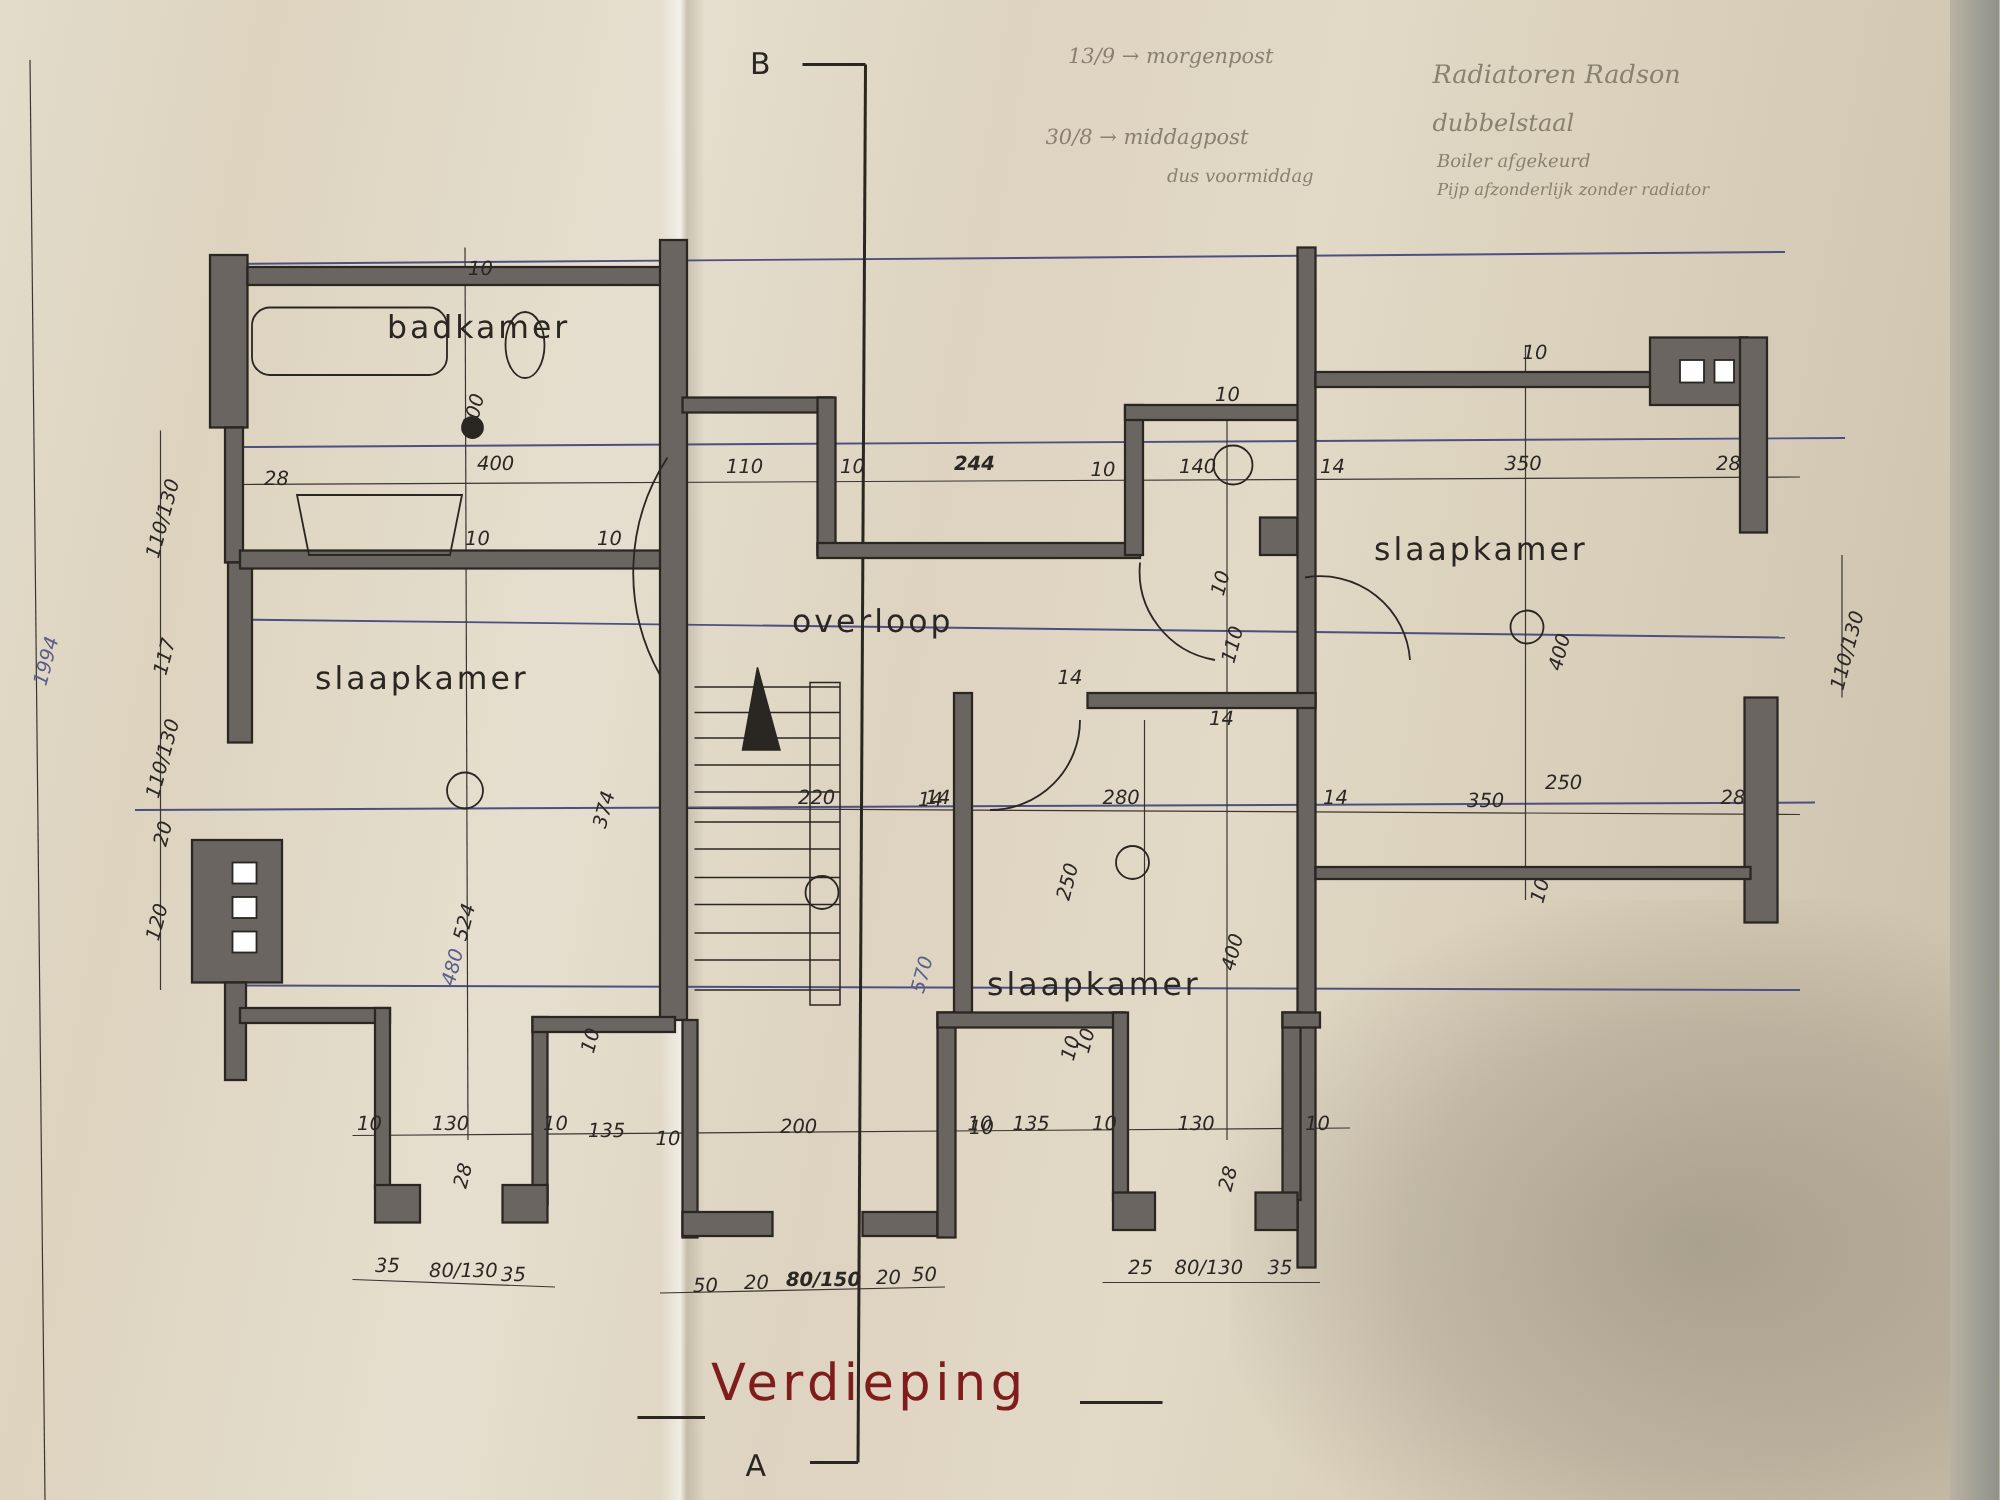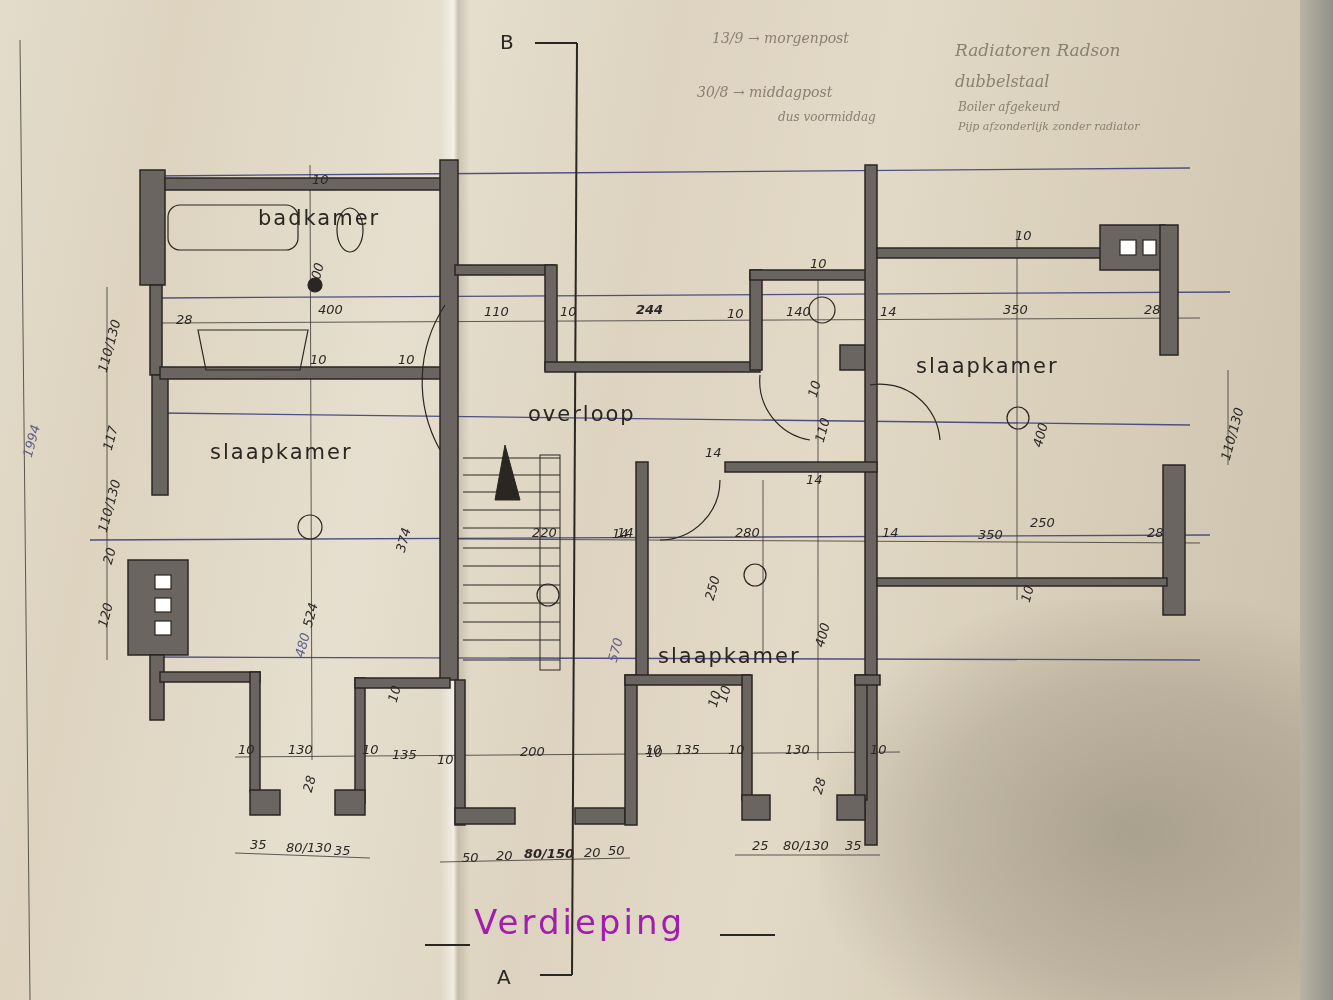--- a/index.html
+++ b/index.html
@@ -13,21 +13,21 @@
         background:linear-gradient(90deg,rgba(255,255,255,0) 0%,rgba(255,255,255,.55) 45%,rgba(120,110,90,.25) 60%,rgba(255,255,255,0) 100%);}
   .edge{position:absolute;left:1300px;top:0;width:33px;height:1000px;
         background:linear-gradient(90deg,#b9b3a3,#8f9189);}
   svg.plan{position:absolute;left:0;top:0;}
   .room-label{position:absolute;font-family:"DejaVu Sans",sans-serif;color:#2a2622;
               font-size:21px;letter-spacing:2px;white-space:nowrap;}
   .dim{position:absolute;font-family:"DejaVu Sans",sans-serif;font-style:italic;
        color:#2b2725;font-size:13px;white-space:nowrap;}
   .dim.v{transform:rotate(-75deg);transform-origin:left top;}
   .dim.blue{color:#5b5f8a;}
-  .title{position:absolute;left:474px;top:902px;font-size:34px;letter-spacing:3px;color:#a21caf;}
+  .title{position:absolute;left:474px;top:902px;font-size:34px;letter-spacing:3px;color:#7f1d1d;}
   .section{position:absolute;font-size:20px;color:#2a2622;}
   .note{position:absolute;font-family:"DejaVu Serif",serif;font-style:italic;color:#8a8070;font-size:14px;white-space:nowrap;}
 </style>
 </head>
 <body>
 
 <div class="paper"></div>
 <div class="fold"></div>
 <div class="shadow"></div>
 <div class="edge"></div>

